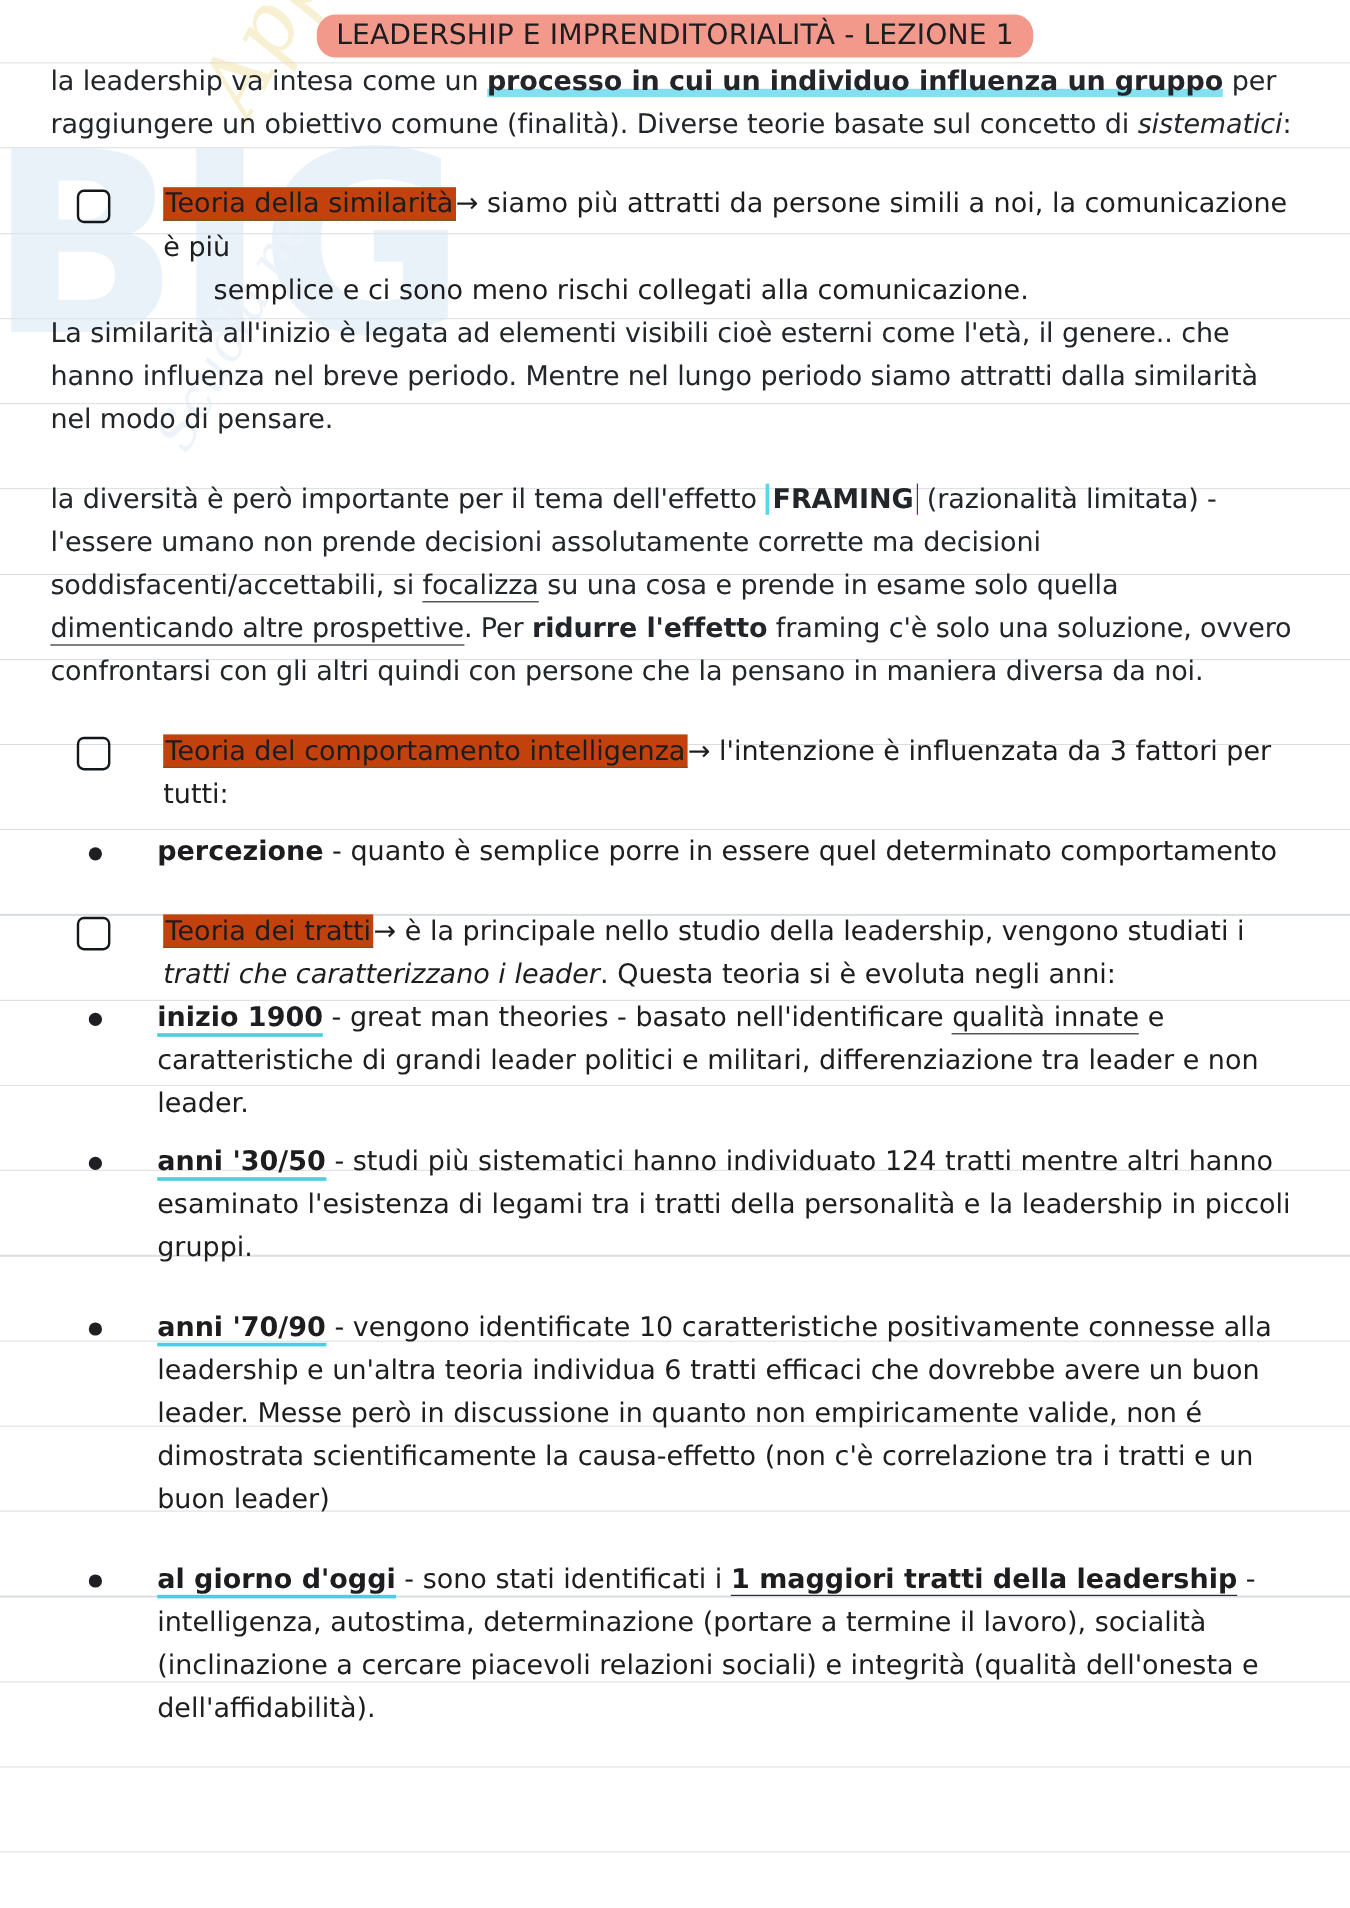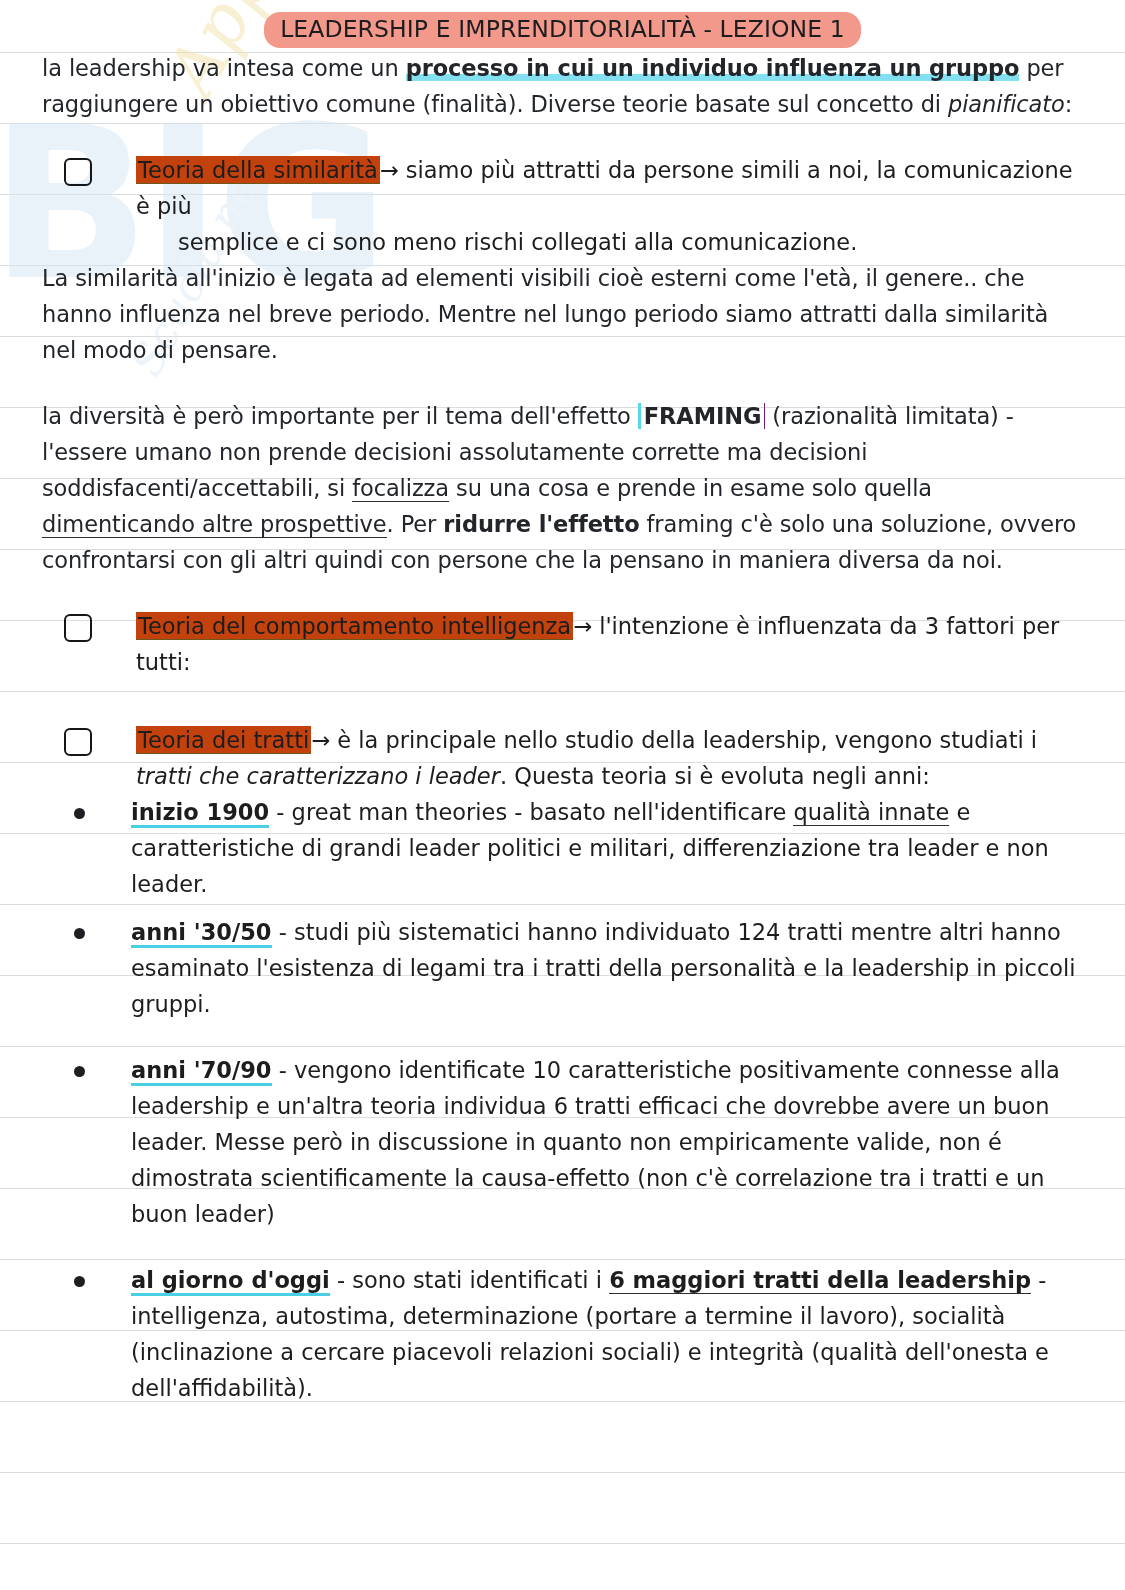--- a/index.html
+++ b/index.html
@@ -155,21 +155,21 @@
   <div class="wm-script">Appunti di</div>
   <div class="wm-script2">Scuola.net</div>
 </div>
 
 <div id="page">
 
   <div class="title-row">
     <span class="title-pill">LEADERSHIP E IMPRENDITORIALITÀ - LEZIONE 1</span>
   </div>
 
-  <p class="para"><span>la leadership va intesa come un </span><span class="b cyan-underline-word">processo in cui un individuo influenza un gruppo</span><span> per raggiungere un obiettivo comune (finalità). Diverse teorie basate sul concetto di </span><span class="i">pianificato</span><span>:</span></p>
+  <p class="para"><span>la leadership va intesa come un </span><span class="b cyan-underline-word">processo in cui un individuo influenza un gruppo</span><span> per raggiungere un obiettivo comune (finalità). Diverse teorie basate sul concetto di </span><span class="i">sistematici</span><span>:</span></p>
 
   <div class="gap-md"></div>
 
   <div class="cb-row">
     <span class="cb-box"></span>
     <div class="cb-text">
       <span class="hl-yellow">Teoria della similarità</span><span>→</span><span> siamo più attratti da persone simili a noi, la comunicazione è più</span>
       <span class="cont">semplice e ci sono meno rischi collegati alla comunicazione.</span>
     </div>
   </div>
@@ -185,20 +185,24 @@
     <span class="cb-box"></span>
     <div class="cb-text">
       <span class="hl-yellow">Teoria del comportamento intelligenza</span><span>→</span><span> l'intenzione è influenzata da 3 fattori per tutti:</span>
     </div>
   </div>
 
   <div class="gap-sm"></div>
 
 
 
+  <div class="bl-row">
+    <span class="bl-dot"></span>
+    <div class="bl-text"><span class="b">percezione</span><span> - quanto è semplice porre in essere quel determinato comportamento</span></div>
+  </div>
 
   <div class="gap-md"></div>
 
   <div class="cb-row">
     <span class="cb-box"></span>
     <div class="cb-text">
       <span class="hl-yellow">Teoria dei tratti</span><span>→</span><span> è la principale nello studio della leadership, vengono studiati i </span><span class="i">tratti che caratterizzano i leader</span><span>. Questa teoria si è evoluta negli anni:</span>
     </div>
   </div>
 
@@ -218,16 +222,16 @@
 
   <div class="bl-row">
     <span class="bl-dot"></span>
     <div class="bl-text"><span class="b ul-cyan-thin">anni '70/90</span><span> - vengono identificate 10 caratteristiche positivamente connesse alla leadership e un'altra teoria individua 6 tratti efficaci che dovrebbe avere un buon leader. Messe però in discussione in quanto non empiricamente valide, non é dimostrata scientificamente la causa-effetto (non c'è correlazione tra i tratti e un buon leader)</span></div>
   </div>
 
   <div class="gap-md"></div>
 
   <div class="bl-row">
     <span class="bl-dot"></span>
-    <div class="bl-text"><span class="b ul-cyan-thin">al giorno d'oggi</span><span> - sono stati identificati i </span><span class="u-b">6 maggiori tratti della leadership</span><span> - intelligenza, autostima, determinazione (portare a termine il lavoro), socialità (inclinazione a cercare piacevoli relazioni sociali) e integrità (qualità dell'onesta e dell'affidabilità).</span></div>
+    <div class="bl-text"><span class="b ul-cyan-thin">al giorno d'oggi</span><span> - sono stati identificati i </span><span class="u-b">1 maggiori tratti della leadership</span><span> - intelligenza, autostima, determinazione (portare a termine il lavoro), socialità (inclinazione a cercare piacevoli relazioni sociali) e integrità (qualità dell'onesta e dell'affidabilità).</span></div>
   </div>
 
 </div>
 
 </body></html>

